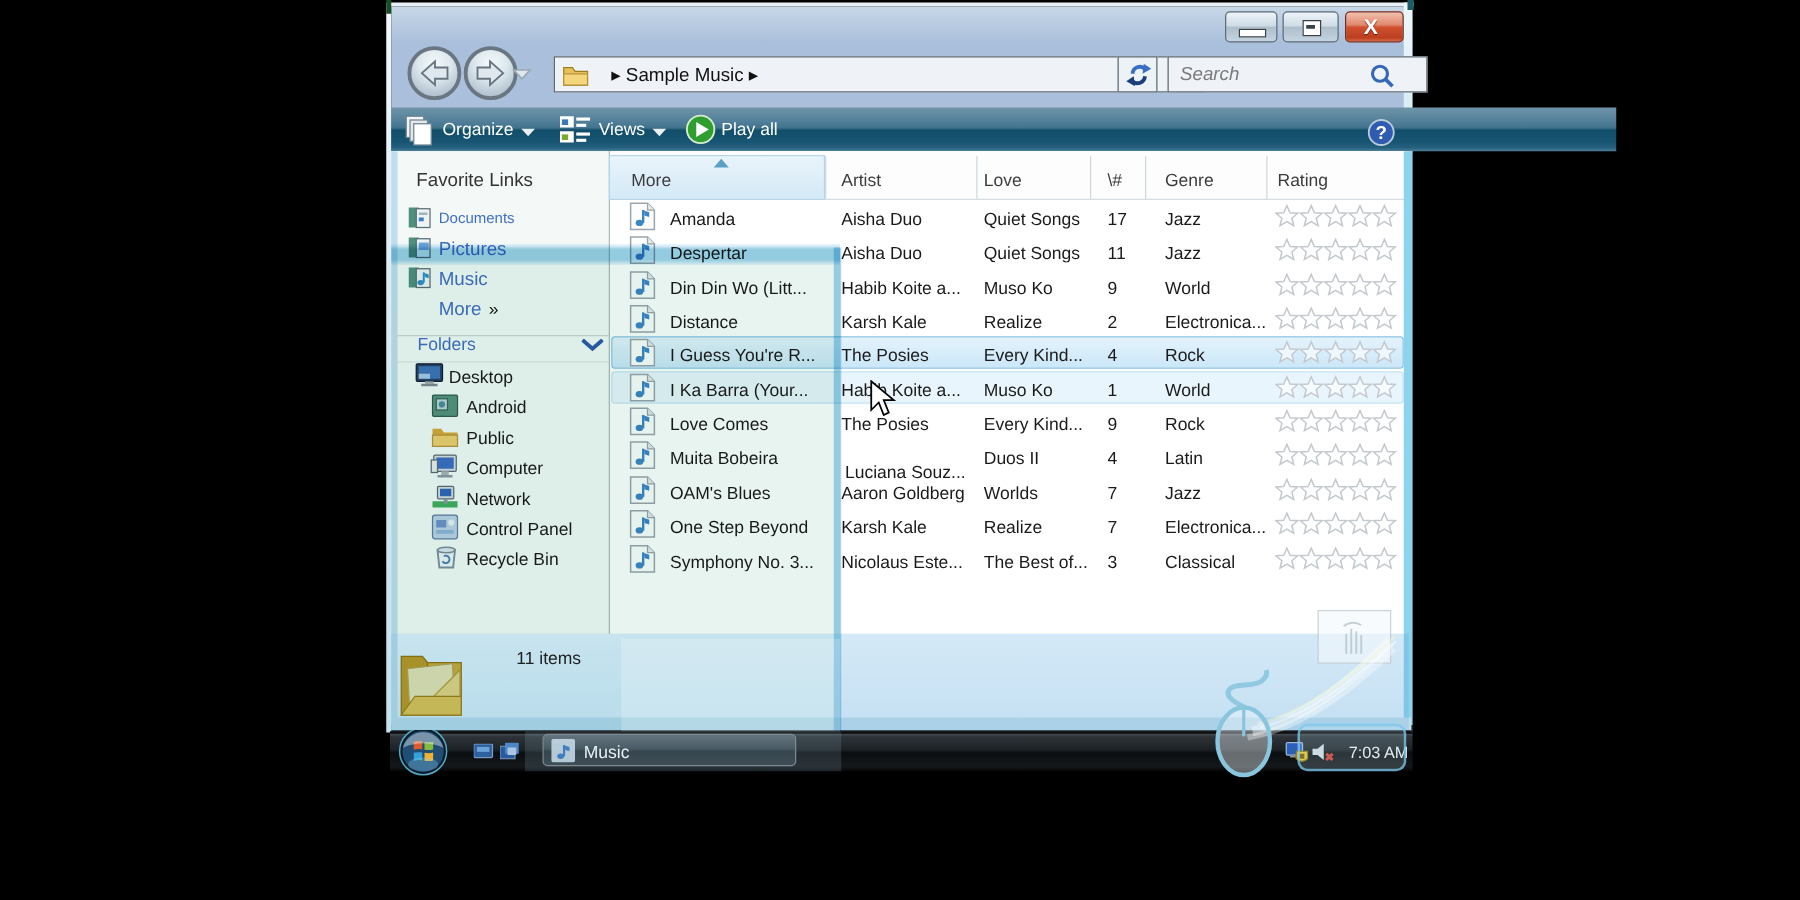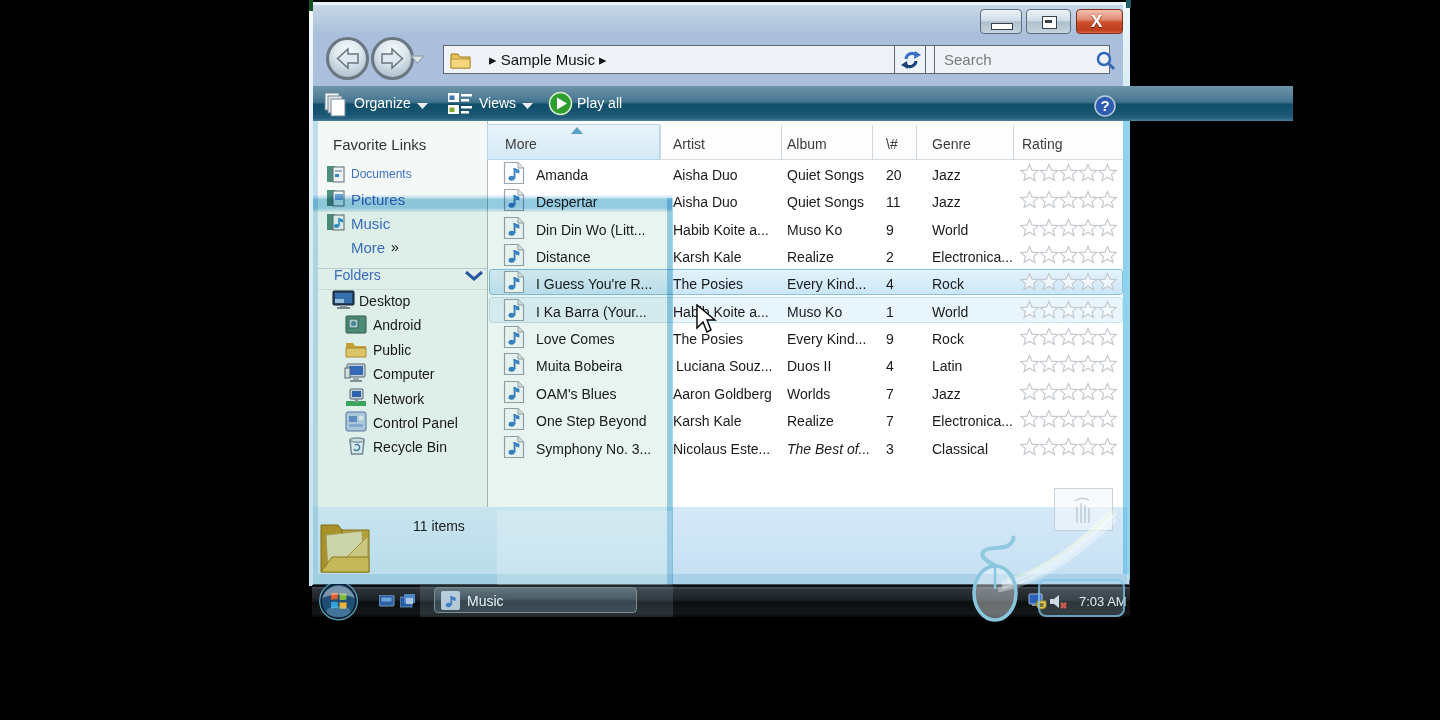--- a/index.html
+++ b/index.html
@@ -79,21 +79,21 @@
 
   <div class="barbox" style="left:582px;width:32px;background:#edf2f7;">
     <svg class="abs" style="left:5px;top:3px;" width="22" height="22">
       <path d="M6 10 A6 6 0 0 1 16 6" fill="none" stroke="#3b6fc4" stroke-width="3"></path>
       <path d="M16 12 A6 6 0 0 1 6 16" fill="none" stroke="#1c3f7a" stroke-width="3"></path>
       <path d="M15 2 L21 6 L14 10 Z" fill="#3b6fc4"></path>
       <path d="M7 12 L1 16 L8 20 Z" fill="#1c3f7a"></path>
     </svg>
   </div>
 
-  <div class="barbox" style="left:622px;width:176px;">
+  <div class="barbox" style="left:622px;width:208px;font-style:italic;">
     <span class="abs" style="left:9px;top:5px;font-size:15px;color:#7a7a7a;">Search</span>
     <svg class="abs" style="left:160px;top:4px;" width="22" height="22">
       <circle cx="9" cy="9" r="6" fill="none" stroke="#3569b8" stroke-width="2.5"></circle>
       <line x1="13.5" y1="13.5" x2="19" y2="19" stroke="#3569b8" stroke-width="3"></line>
     </svg>
   </div>
 
   <div id="toolbar">
     <svg class="abs" style="left:9px;top:4px;" width="28" height="28">
       <rect x="3" y="3" width="14" height="17" fill="#f5f5f5" stroke="#6d8496" stroke-width="1"></rect>
@@ -214,21 +214,21 @@
 
     <div id="listpane" style="position:absolute;left:176px;top:0;width:637px;height:386px;background:#fff;">
 
       <div class="abs" style="left:0;top:0;width:638px;height:39px;background:#fdfdfd;border-bottom:1px solid #d5dde2;box-sizing:border-box;"></div>
       <div class="abs" style="left:-2px;top:3px;width:173px;height:36px;background:linear-gradient(180deg,#eaf4fb 0%,#d3e9f7 100%);border:1px solid #b5d5ea;box-sizing:border-box;"></div>
       <svg class="abs" style="left:81px;top:5px;" width="14" height="9">
           <path d="M7 1 L13 8 L1 8 Z" fill="#5a9fc4"></path>
         </svg>
       <div class="abs hdr" style="left:16px;top:15px;">More</div>
       <div class="abs hdr" style="left:184px;top:15px;">Artist</div>
-      <div class="abs hdr" style="left:298px;top:15px;">Album</div>
+      <div class="abs hdr" style="left:298px;top:15px;">Love</div>
       <div class="abs hdr" style="left:397px;top:15px;">\#</div>
       <div class="abs hdr" style="left:443px;top:15px;">Genre</div>
       <div class="abs hdr" style="left:533px;top:15px;">Rating</div>
       <div class="abs" style="left:171px;top:4px;width:1px;height:34px;background:#cfd9df;"></div>
       <div class="abs" style="left:292px;top:4px;width:1px;height:34px;background:#cfd9df;"></div>
       <div class="abs" style="left:383px;top:4px;width:1px;height:34px;background:#cfd9df;"></div>
       <div class="abs" style="left:427px;top:4px;width:1px;height:34px;background:#cfd9df;"></div>
       <div class="abs" style="left:524px;top:4px;width:1px;height:34px;background:#cfd9df;"></div>
       <div class="abs" style="left:635px;top:4px;width:1px;height:34px;background:#cfd9df;"></div>
       <div id="rows">
@@ -236,21 +236,21 @@
             <svg class="abs" style="left:14px;top:-1px;" width="22" height="24">
               <path d="M1.5 1.5 L15 1.5 L20.5 7 L20.5 22.5 L1.5 22.5 Z" fill="#fdfdfd" stroke="#9aa5ad" stroke-width="1.2"></path>
               <path d="M15 1.5 L15 7 L20.5 7" fill="#e4e9ec" stroke="#9aa5ad" stroke-width="1"></path>
               <ellipse cx="8.6" cy="17.3" rx="3.1" ry="2.5" fill="#3c86c6"></ellipse>
               <rect x="10.6" y="7" width="1.9" height="10.5" fill="#3c86c6"></rect>
               <path d="M10.6 7 L16.4 8.8 L16.4 12.6 L12.5 11.4 L12.5 9.2 L10.6 8.8 Z" fill="#3c86c6"></path>
             </svg>
             <div class="cell" style="left:47px;width:122px;">Amanda</div>
             <div class="cell" style="left:184px;width:106px;">Aisha Duo</div>
             <div class="cell" style="left:298px;width:84px;">Quiet Songs</div>
-            <div class="cell" style="left:397px;width:28px;">20</div>
+            <div class="cell" style="left:397px;width:28px;">17</div>
             <div class="cell" style="left:443px;width:80px;">Jazz</div>
             <div class="stars"><svg width="101" height="20">
                 <path transform="translate(0,0)" d="M9.5 1.5 L12 7.2 L18.2 7.6 L13.5 11.6 L15 17.6 L9.5 14.3 L4 17.6 L5.5 11.6 L0.8 7.6 L7 7.2 Z" fill="rgba(255,255,255,0.6)" stroke="#c3c9ce" stroke-width="1.2"></path>
                 <path transform="translate(19.5,0)" d="M9.5 1.5 L12 7.2 L18.2 7.6 L13.5 11.6 L15 17.6 L9.5 14.3 L4 17.6 L5.5 11.6 L0.8 7.6 L7 7.2 Z" fill="rgba(255,255,255,0.6)" stroke="#c3c9ce" stroke-width="1.2"></path>
                 <path transform="translate(39,0)" d="M9.5 1.5 L12 7.2 L18.2 7.6 L13.5 11.6 L15 17.6 L9.5 14.3 L4 17.6 L5.5 11.6 L0.8 7.6 L7 7.2 Z" fill="rgba(255,255,255,0.6)" stroke="#c3c9ce" stroke-width="1.2"></path>
                 <path transform="translate(58.5,0)" d="M9.5 1.5 L12 7.2 L18.2 7.6 L13.5 11.6 L15 17.6 L9.5 14.3 L4 17.6 L5.5 11.6 L0.8 7.6 L7 7.2 Z" fill="rgba(255,255,255,0.6)" stroke="#c3c9ce" stroke-width="1.2"></path>
                 <path transform="translate(78,0)" d="M9.5 1.5 L12 7.2 L18.2 7.6 L13.5 11.6 L15 17.6 L9.5 14.3 L4 17.6 L5.5 11.6 L0.8 7.6 L7 7.2 Z" fill="rgba(255,255,255,0.6)" stroke="#c3c9ce" stroke-width="1.2"></path>
               </svg></div>
           </div>
           <div class="row" style="top:68.35px;">
@@ -383,21 +383,21 @@
           </div>
           <div class="row" style="top:232.45000000000002px;">
             <svg class="abs" style="left:14px;top:-1px;" width="22" height="24">
               <path d="M1.5 1.5 L15 1.5 L20.5 7 L20.5 22.5 L1.5 22.5 Z" fill="#fdfdfd" stroke="#9aa5ad" stroke-width="1.2"></path>
               <path d="M15 1.5 L15 7 L20.5 7" fill="#e4e9ec" stroke="#9aa5ad" stroke-width="1"></path>
               <ellipse cx="8.6" cy="17.3" rx="3.1" ry="2.5" fill="#3c86c6"></ellipse>
               <rect x="10.6" y="7" width="1.9" height="10.5" fill="#3c86c6"></rect>
               <path d="M10.6 7 L16.4 8.8 L16.4 12.6 L12.5 11.4 L12.5 9.2 L10.6 8.8 Z" fill="#3c86c6"></path>
             </svg>
             <div class="cell" style="left:47px;width:122px;">Muita Bobeira</div>
-            <div class="cell" style="left:187px;width:106px;">Luciana Souz...</div>
+            <div class="cell" style="left:187px;width:106px;margin-top:11px;">Luciana Souz...</div>
             <div class="cell" style="left:298px;width:84px;">Duos II</div>
             <div class="cell" style="left:397px;width:28px;">4</div>
             <div class="cell" style="left:443px;width:80px;">Latin</div>
             <div class="stars"><svg width="101" height="20">
                 <path transform="translate(0,0)" d="M9.5 1.5 L12 7.2 L18.2 7.6 L13.5 11.6 L15 17.6 L9.5 14.3 L4 17.6 L5.5 11.6 L0.8 7.6 L7 7.2 Z" fill="rgba(255,255,255,0.6)" stroke="#c3c9ce" stroke-width="1.2"></path>
                 <path transform="translate(19.5,0)" d="M9.5 1.5 L12 7.2 L18.2 7.6 L13.5 11.6 L15 17.6 L9.5 14.3 L4 17.6 L5.5 11.6 L0.8 7.6 L7 7.2 Z" fill="rgba(255,255,255,0.6)" stroke="#c3c9ce" stroke-width="1.2"></path>
                 <path transform="translate(39,0)" d="M9.5 1.5 L12 7.2 L18.2 7.6 L13.5 11.6 L15 17.6 L9.5 14.3 L4 17.6 L5.5 11.6 L0.8 7.6 L7 7.2 Z" fill="rgba(255,255,255,0.6)" stroke="#c3c9ce" stroke-width="1.2"></path>
                 <path transform="translate(58.5,0)" d="M9.5 1.5 L12 7.2 L18.2 7.6 L13.5 11.6 L15 17.6 L9.5 14.3 L4 17.6 L5.5 11.6 L0.8 7.6 L7 7.2 Z" fill="rgba(255,255,255,0.6)" stroke="#c3c9ce" stroke-width="1.2"></path>
                 <path transform="translate(78,0)" d="M9.5 1.5 L12 7.2 L18.2 7.6 L13.5 11.6 L15 17.6 L9.5 14.3 L4 17.6 L5.5 11.6 L0.8 7.6 L7 7.2 Z" fill="rgba(255,255,255,0.6)" stroke="#c3c9ce" stroke-width="1.2"></path>
               </svg></div>
@@ -447,21 +447,21 @@
           <div class="row" style="top:314.5px;">
             <svg class="abs" style="left:14px;top:-1px;" width="22" height="24">
               <path d="M1.5 1.5 L15 1.5 L20.5 7 L20.5 22.5 L1.5 22.5 Z" fill="#fdfdfd" stroke="#9aa5ad" stroke-width="1.2"></path>
               <path d="M15 1.5 L15 7 L20.5 7" fill="#e4e9ec" stroke="#9aa5ad" stroke-width="1"></path>
               <ellipse cx="8.6" cy="17.3" rx="3.1" ry="2.5" fill="#3c86c6"></ellipse>
               <rect x="10.6" y="7" width="1.9" height="10.5" fill="#3c86c6"></rect>
               <path d="M10.6 7 L16.4 8.8 L16.4 12.6 L12.5 11.4 L12.5 9.2 L10.6 8.8 Z" fill="#3c86c6"></path>
             </svg>
             <div class="cell" style="left:47px;width:122px;">Symphony No. 3...</div>
             <div class="cell" style="left:184px;width:106px;">Nicolaus Este...</div>
-            <div class="cell" style="left:298px;width:84px;font-style:italic;">The Best of...</div>
+            <div class="cell" style="left:298px;width:84px;">The Best of...</div>
             <div class="cell" style="left:397px;width:28px;">3</div>
             <div class="cell" style="left:443px;width:80px;">Classical</div>
             <div class="stars"><svg width="101" height="20">
                 <path transform="translate(0,0)" d="M9.5 1.5 L12 7.2 L18.2 7.6 L13.5 11.6 L15 17.6 L9.5 14.3 L4 17.6 L5.5 11.6 L0.8 7.6 L7 7.2 Z" fill="rgba(255,255,255,0.6)" stroke="#c3c9ce" stroke-width="1.2"></path>
                 <path transform="translate(19.5,0)" d="M9.5 1.5 L12 7.2 L18.2 7.6 L13.5 11.6 L15 17.6 L9.5 14.3 L4 17.6 L5.5 11.6 L0.8 7.6 L7 7.2 Z" fill="rgba(255,255,255,0.6)" stroke="#c3c9ce" stroke-width="1.2"></path>
                 <path transform="translate(39,0)" d="M9.5 1.5 L12 7.2 L18.2 7.6 L13.5 11.6 L15 17.6 L9.5 14.3 L4 17.6 L5.5 11.6 L0.8 7.6 L7 7.2 Z" fill="rgba(255,255,255,0.6)" stroke="#c3c9ce" stroke-width="1.2"></path>
                 <path transform="translate(58.5,0)" d="M9.5 1.5 L12 7.2 L18.2 7.6 L13.5 11.6 L15 17.6 L9.5 14.3 L4 17.6 L5.5 11.6 L0.8 7.6 L7 7.2 Z" fill="rgba(255,255,255,0.6)" stroke="#c3c9ce" stroke-width="1.2"></path>
                 <path transform="translate(78,0)" d="M9.5 1.5 L12 7.2 L18.2 7.6 L13.5 11.6 L15 17.6 L9.5 14.3 L4 17.6 L5.5 11.6 L0.8 7.6 L7 7.2 Z" fill="rgba(255,255,255,0.6)" stroke="#c3c9ce" stroke-width="1.2"></path>
               </svg></div>
           </div>

